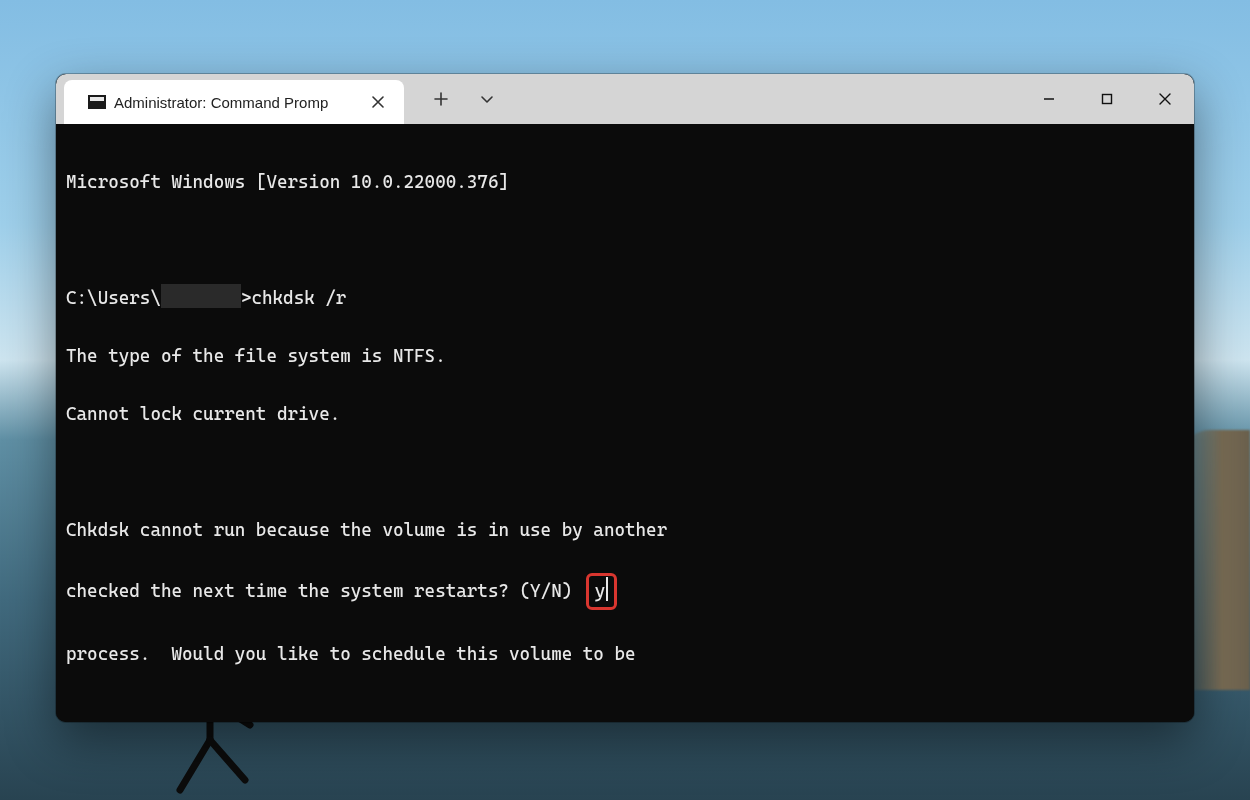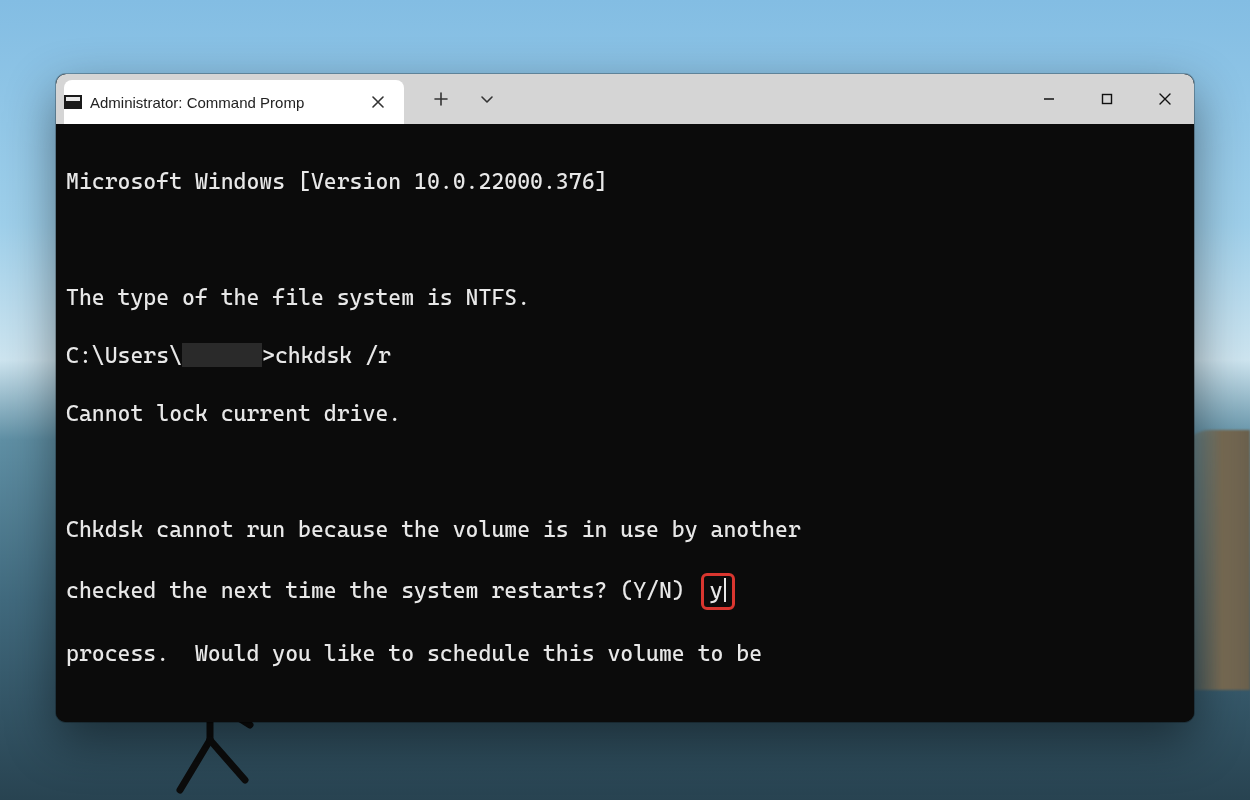--- a/index.html
+++ b/index.html
@@ -43,21 +43,21 @@
     height:50px; background:#d5d5d5;
     display:flex; align-items:stretch;
     border-top-left-radius:10px; border-top-right-radius:10px;
     position:relative;
   }
   .tab {
     margin-top:6px; margin-left:8px;
     background:#ffffff;
     border-top-left-radius:8px; border-top-right-radius:8px;
     display:flex; align-items:center; gap:8px;
-    padding:0 10px 0 0;
+    padding:0 10px 0 24px;
     width:340px; height:44px;
     position:relative;
   }
   .tab .icon {
     width:18px; height:14px; background:#1a1a1a; position:relative; display:inline-block;
   }
   .tab .icon::before{
     content:""; position:absolute; left:2px; right:2px; top:2px; height:4px; background:#e8e8e8;
   }
   .tab .label {
@@ -75,21 +75,21 @@
   .titlebar .spacer { flex:1; }
   .winbtns { display:flex; }
   .winbtn {
     width:58px; height:50px; display:flex; align-items:center; justify-content:center;
     color:#111; cursor:pointer;
   }
 
   .terminal {
     flex:1; background:#0b0b0b; color:#e8e8e8;
     font-family: "Cascadia Mono","Consolas","Courier New",monospace;
-    font-size:22px; line-height:29px;
+    font-size:18px; line-height:29px;
     padding:14px 10px 10px 10px;
     white-space:pre-wrap;
   }
   .terminal .line{ white-space:pre-wrap; }
   .redacted {
     display:inline-block; width:80px; height:24px; background:#2a2a2a;
     vertical-align:-4px;
   }
   .highlight-box {
     display:inline-block;
@@ -162,22 +162,22 @@
           <svg class="icon-svg" width="14" height="14" viewBox="0 0 14 14">
               <path d="M2 2 L12 12 M12 2 L2 12" stroke="#111" stroke-width="1.4" stroke-linecap="round"></path>
             </svg>
         </div>
       </div>
     </div>
 
     <div class="terminal">
 <div class="line">Microsoft Windows [Version 10.0.22000.376]</div>
 <div class="line">&nbsp;</div>
+<div class="line"><span>C:\Users\</span><span class="redacted"></span><span>&gt;</span><span>chkdsk /r</span></div>
 <div class="line">The type of the file system is NTFS.</div>
-<div class="line"><span>C:\Users\</span><span class="redacted"></span><span>&gt;</span><span>chkdsk /r</span></div>
 <div class="line">Cannot lock current drive.</div>
 <div class="line">&nbsp;</div>
 <div class="line">Chkdsk cannot run because the volume is in use by another</div>
 <div class="line"><span>checked the next time the system restarts? (Y/N)</span> <span class="highlight-box"><span>y</span><span class="cursor"></span></span></div>
 <div class="line">process.  Would you like to schedule this volume to be</div>
     </div>
 
   </div>
 </div>
 

